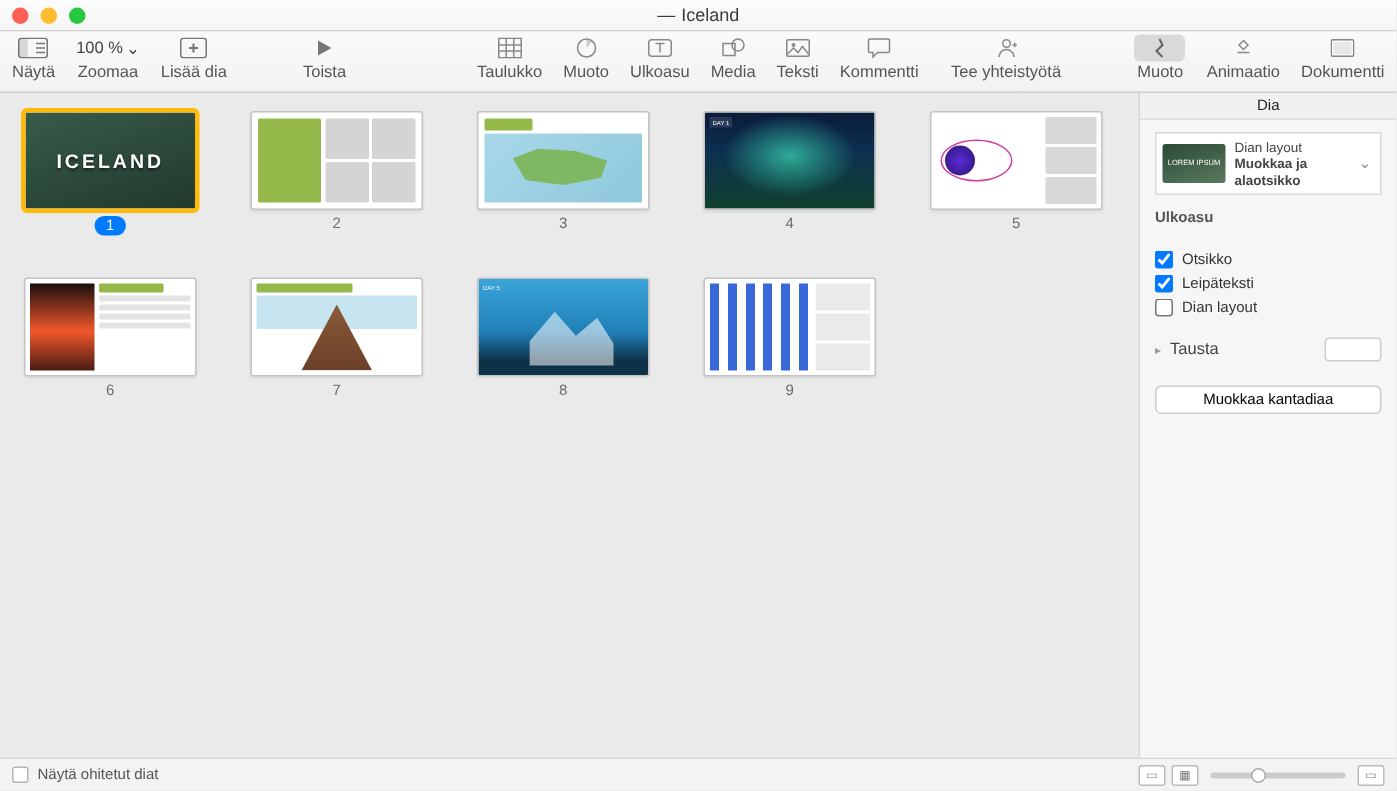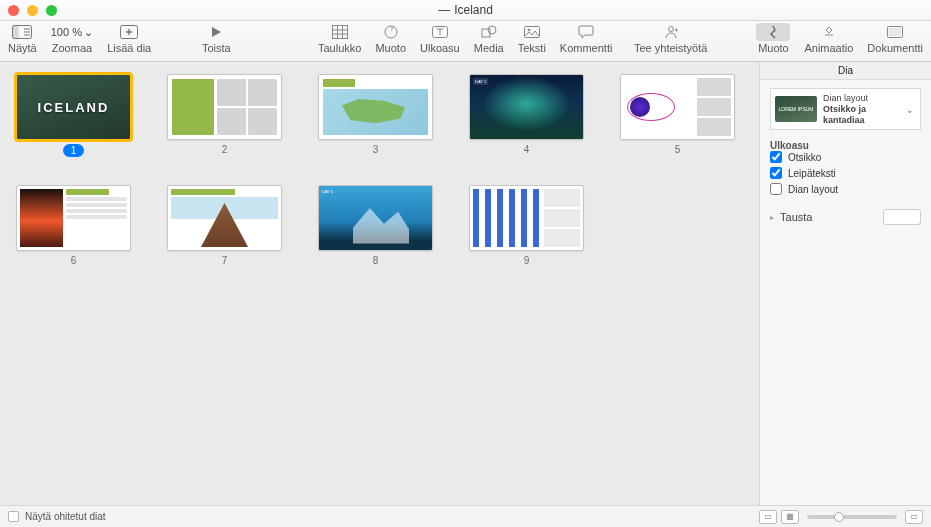--- a/index.html
+++ b/index.html
@@ -28,21 +28,21 @@
 .slide-num.badge{background:#007aff;color:#fff;border-radius:9px;padding:1px 8px;min-width:20px;text-align:center}
 .inspector{width:172px;background:#f6f6f6;border-left:1px solid #d6d6d6;display:flex;flex-direction:column;font-size:11px;color:#444}
 .insp-tabs{height:18px;background:#f0f0f0;border-bottom:1px solid #ddd;display:flex;justify-content:center;align-items:center;font-size:10px;color:#222}
 .insp-body{padding:8px 10px;display:flex;flex-direction:column;gap:10px}
 .layout-row{display:flex;align-items:center;gap:6px;background:#fff;border:1px solid #d8d8d8;border-radius:0;padding:4px}
 .layout-prev{width:42px;height:26px;background:linear-gradient(160deg,#2b4a3a,#5b7a5c);border-radius:2px;display:flex;align-items:center;justify-content:center;color:#fff;font-size:5px}
 .layout-txt{display:flex;flex-direction:column;font-size:9px;line-height:1.2;flex:1}
 .layout-name{font-weight:600;font-size:9px}
 .chev-d{color:#888;font-size:10px;padding-right:2px}
 .insp-sec-title{font-size:10px;color:#555;font-weight:600}
-.checks{display:flex;flex-direction:column;gap:4px;margin-top:0}
+.checks{display:flex;flex-direction:column;gap:4px;margin-top:16px}
 .chk{display:flex;align-items:center;gap:6px;font-size:10px;color:#333}
 .chk input{accent-color:#007aff;width:12px;height:12px}
 .bg-row{display:flex;align-items:center;gap:6px;margin-top:4px}
 .disc{color:#999;font-size:8px}
 .bg-swatch{width:38px;height:16px;background:#fff;border:1px solid #ccc;border-radius:3px;margin-left:auto}
 .edit-master{width:100%;background:#fff;border:1px solid #ccc;border-radius:4px;font-size:10px;padding:3px;margin-top:6px}
 .statusbar{height:22px;background:#f3f3f3;border-top:1px solid #d6d6d6;display:flex;align-items:center;padding:0 8px;font-size:10px;color:#555;gap:6px}
 .statusbar .right{margin-left:auto;display:flex;align-items:center;gap:8px}
 .slider{width:90px;height:4px;background:#ccc;border-radius:2px;position:relative}
 .slider-knob{position:absolute;width:10px;height:10px;border-radius:50%;background:#fff;border:1px solid #aaa;top:-3px;left:30%}
@@ -336,21 +336,21 @@
     <div class="insp-tabs">
         <span>Dia</span>
       </div>
     <div class="insp-body">
       <div class="layout-row">
         <div class="layout-prev">
             <span>LOREM IPSUM</span>
           </div>
         <div class="layout-txt">
           <span>Dian layout</span>
-          <span class="layout-name">Otsikko ja kantadiaa</span>
+          <span class="layout-name">Muokkaa ja alaotsikko</span>
         </div>
         <span class="chev-d">⌄</span>
       </div>
 
       <div>
         <div class="insp-sec-title">Ulkoasu</div>
         <div class="checks">
           <label class="chk">
             <input type="checkbox" checked="" style="">
             <span>Otsikko</span>
@@ -365,20 +365,21 @@
           </label>
         </div>
       </div>
 
       <div class="bg-row">
         <span class="disc">▸</span>
         <span>Tausta</span>
         <div class="bg-swatch"></div>
       </div>
 
+      <button class="edit-master">Muokkaa kantadiaa</button>
     </div>
   </div>
 </div>
 
 <div class="statusbar">
   <span class="mini-checkbox"></span>
   <span>Näytä ohitetut diat</span>
   <div class="right">
     <div class="view-icons">
       <div class="vicon">▭</div>

